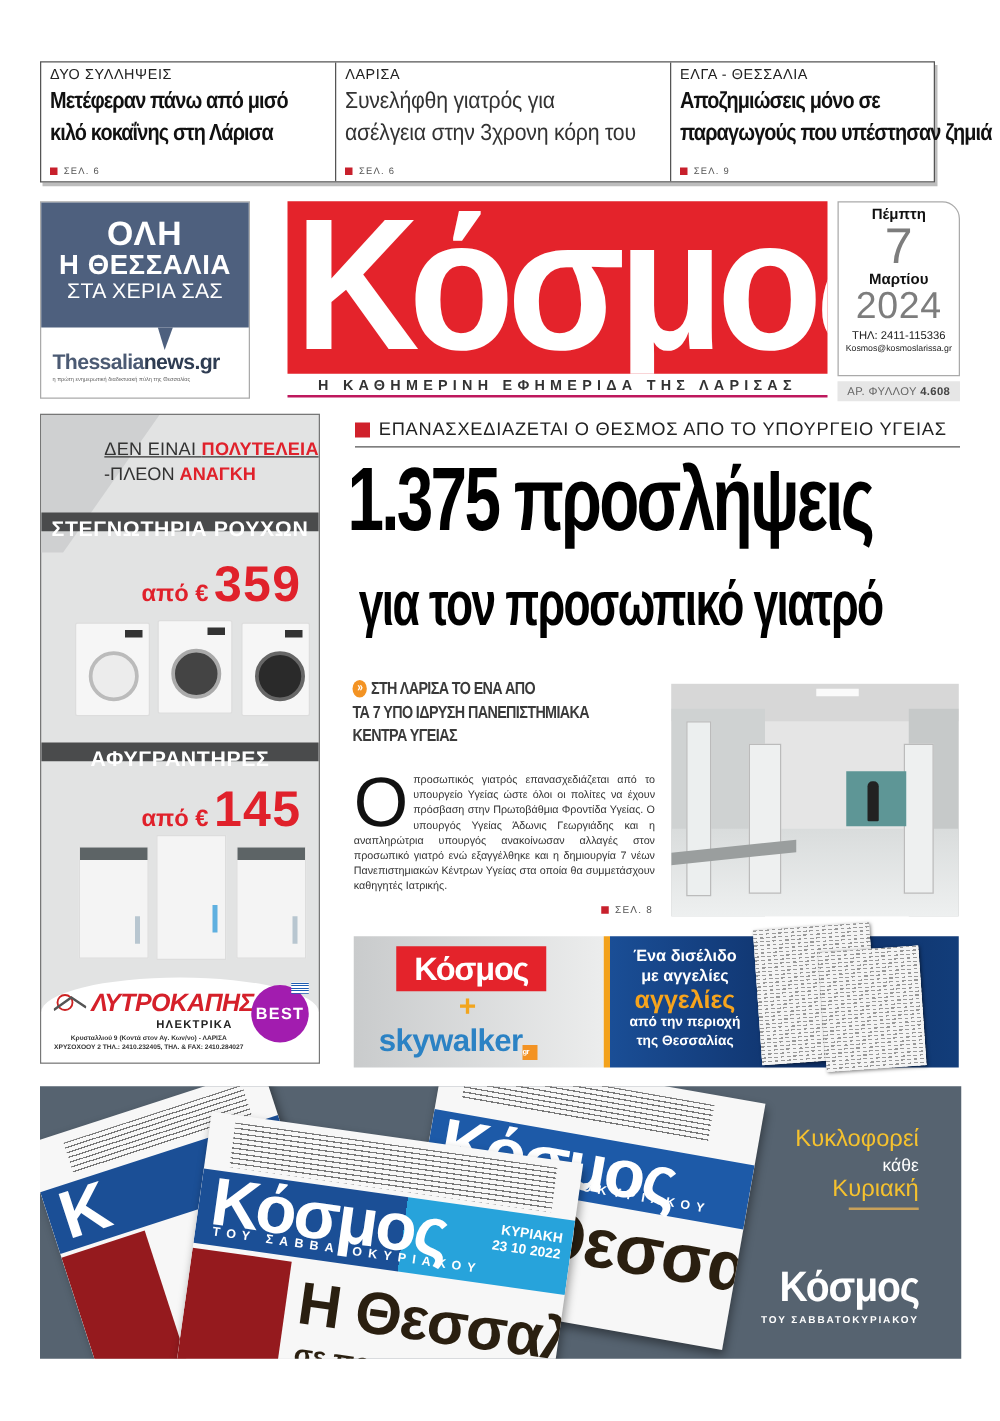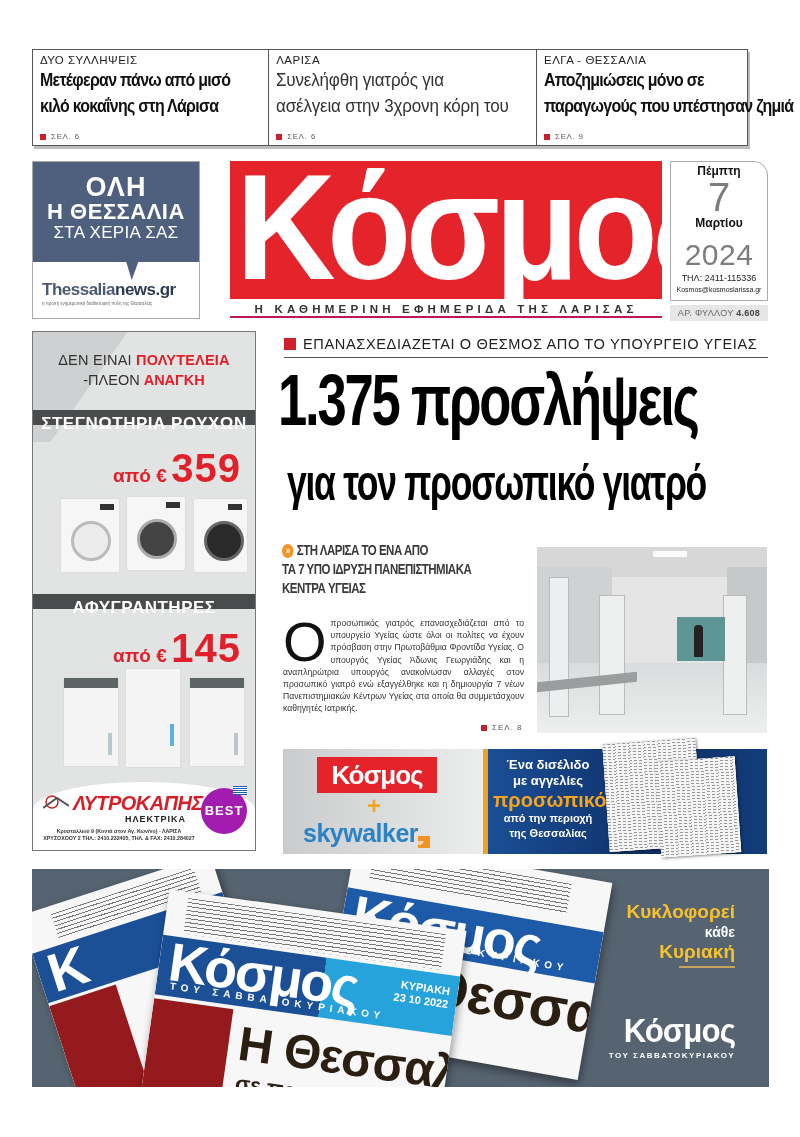--- a/index.html
+++ b/index.html
@@ -38,31 +38,31 @@
     font-size: 150px; color: #fff; letter-spacing: -6px; transform: scaleX(0.92); transform-origin: left; white-space: nowrap; }
   .mast-sub { position: absolute; left: 230px; top: 303px; width: 432px; text-align: center;
     font-weight: bold; font-size: 11.5px; letter-spacing: 4.2px; color: #333; border-bottom: 2px solid #be185d; padding-bottom: 1px; }
 
   
   .datebox { position: absolute; left: 670px; top: 161px; width: 98px; height: 140px; border: 1px solid #aaa;
     border-radius: 0 14px 0 0; text-align: center; background: #fff; }
   .datebox .dow { font-weight: bold; font-size: 12px; margin-top: 2px; color: #111; }
   .datebox .day { font-size: 40px; line-height: 38px; color: #7d7d7d; }
   .datebox .mon { font-weight: bold; font-size: 12px; color: #111; }
-  .datebox .yr { font-size: 30px; line-height: 30px; color: #7d7d7d; letter-spacing: 0.5px; margin-top: 10px; }
+  .datebox .yr { font-size: 30px; line-height: 30px; color: #7d7d7d; letter-spacing: 0.5px; }
   .datebox .tel { font-size: 9px; margin-top: 3px; color: #222; }
   .datebox .mail { font-size: 7px; margin-top: 3px; color: #222; }
   .issue { position: absolute; left: 670px; top: 305px; width: 98px; height: 16px; background: #e6e6e6;
     font-size: 9px; line-height: 16px; text-align: center; color: #666; letter-spacing: 0.3px; }
   .issue b { color: #444; }
 
   
   .ad1 { position: absolute; left: 32px; top: 331px; width: 224px; height: 520px; border: 1px solid #777; background: #e2e3e3; overflow: hidden; }
   .ad1 .diag { position: absolute; left: -40px; top: -40px; width: 110px; height: 150px; background: #cfd0d1; transform: skewX(-35deg); }
-  .ad1 .t1 { position: absolute; left: 0; width: 100%; top: 20px; text-align: center; font-size: 14.5px; color: #333; letter-spacing: 0.2px; }
+  .ad1 .t1 { position: absolute; left: 0; width: 100%; top: 20px; text-align: right; font-size: 14.5px; color: #333; letter-spacing: 0.2px; text-decoration: underline; }
   .ad1 .t2 { position: absolute; left: 0; width: 100%; top: 40px; text-align: center; font-size: 14.5px; color: #333; }
   .red { color: #e0212b; font-weight: bold; }
   .ad1 .band { position: absolute; left: 0; width: 100%; height: 15px; background: #4a4b4c; color: #fff;
     text-align: center; font-weight: bold; font-size: 17px; line-height: 28px; letter-spacing: 0.5px; }
   .ad1 .price { position: absolute; right: 14px; color: #e0212b; font-weight: bold; }
   .ad1 .price .apo { font-size: 19px; }
   .ad1 .price .num { font-size: 40px; letter-spacing: 1px; }
   .dryer { position: absolute; width: 60px; height: 75px; background: #f6f6f6; border: 1px solid #ddd; border-radius: 2px; }
   .dryer .door { position: absolute; left: 10px; top: 22px; width: 40px; height: 40px; border-radius: 50%; border: 3px solid #bbb; background: #ececec; }
   .dryer .door.dark { background: #2a2a2a; border-color: #666; }
@@ -135,21 +135,21 @@
   .np .mast2 span { position: absolute; left: 10px; top: -6px; color: #fff; font-weight: bold; font-size: 54px; letter-spacing: -2px; }
   .np .sab { position: absolute; left: 14px; top: 36px; color: #fff; font-weight: bold; font-size: 10px; letter-spacing: 5px; }
   .np .redside { position: absolute; left: 0; background: #951a1e; }
   .np .hl { position: absolute; color: #2a1f10; font-weight: bold; font-size: 56px; letter-spacing: -1px; white-space: nowrap; }
   .np .hl2 { position: absolute; color: #2a1f10; font-weight: bold; font-size: 28px; white-space: nowrap; }
   .np .date { position: absolute; color: #fff; font-weight: bold; text-align: right; font-size: 11px; line-height: 13px; }
   .np .lines { position: absolute; background-image: repeating-linear-gradient(#777 0 1px, transparent 1px 4px); }
   .w-back { left: 305px; top: -10px; width: 260px; height: 200px; transform: rotate(10deg); }
   .w-left { left: 20px; top: 10px; width: 200px; height: 240px; transform: rotate(-18deg); }
   .w-front { left: 120px; top: 40px; width: 300px; height: 230px; transform: rotate(8deg); }
-  .weekend .kyk { position: absolute; right: 34px; top: 32px; text-align: right; font-weight: bold; }
+  .weekend .kyk { position: absolute; right: 34px; top: 32px; text-align: right; font-weight: normal; }
   .weekend .kyk .y1 { color: #f5c12e; font-size: 19px; line-height: 22px; }
   .weekend .kyk .w1 { color: #fff; font-size: 14px; line-height: 18px; }
   .weekend .kyk .y2 { color: #f5c12e; font-size: 19px; line-height: 22px; }
   .weekend .kyk .ul { display: block; margin: 3px 0 0 auto; width: 56px; height: 2px; background: #c8a15a; }
   .weekend .k2 { position: absolute; right: 34px; top: 142px; color: #fff; font-weight: bold; font-size: 34px; letter-spacing: -1px;
     transform: scaleX(0.92); transform-origin: right; }
   .weekend .k2s { position: absolute; right: 34px; top: 182px; color: #fff; font-weight: bold; font-size: 8px; letter-spacing: 1.5px; }
 </style>
 </head>
 <body>
@@ -298,21 +298,21 @@
 <div class="sky">
   <div class="left"></div>
   <div class="ko">Κόσμος</div>
   <div class="plus">+</div>
   <div class="skyw"><span>skywalker</span><span class="gr">gr</span></div>
   <div class="divider"></div>
   <div class="blue"></div>
   <div class="txt">
     <div class="a">Ένα δισέλιδο</div>
     <div class="a">με αγγελίες</div>
-    <div class="b">προσωπικό</div>
+    <div class="b">αγγελίες</div>
     <div class="c">από την περιοχή</div>
     <div class="c">της Θεσσαλίας</div>
   </div>
   <div class="paper p1"></div>
   <div class="paper p2"></div>
 </div>
 
 <div class="weekend">
   <div class="np w-back">
     <div class="lines" style="left:20px;top:8px;width:200px;height:30px"></div>

